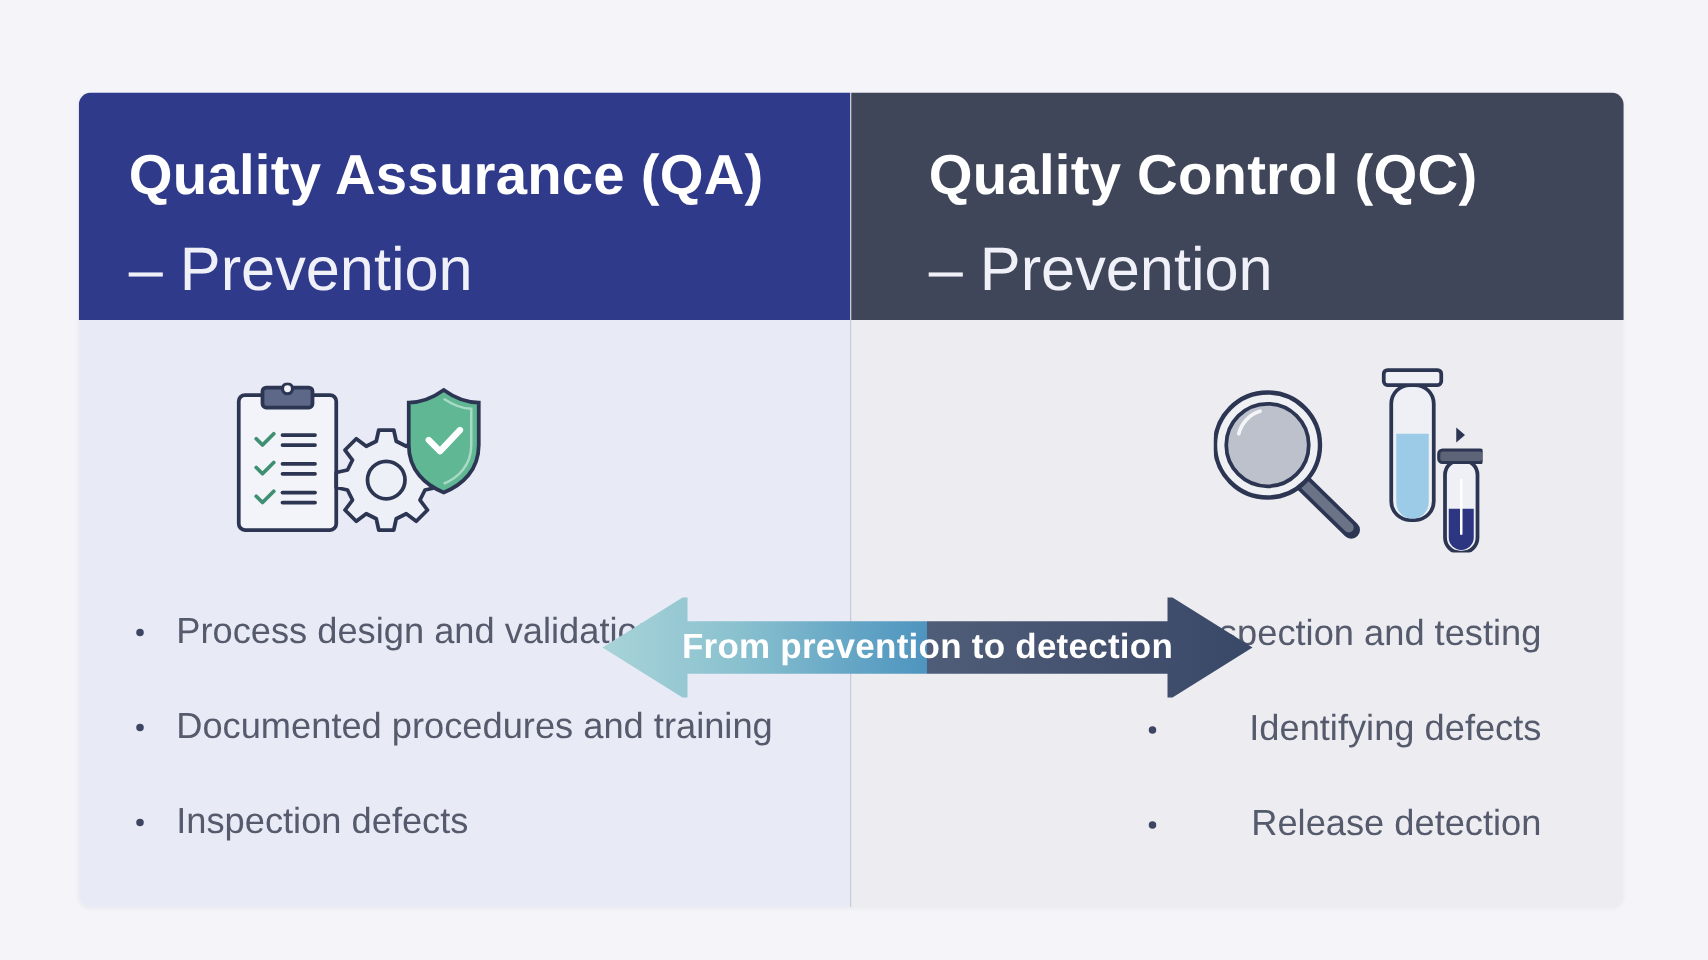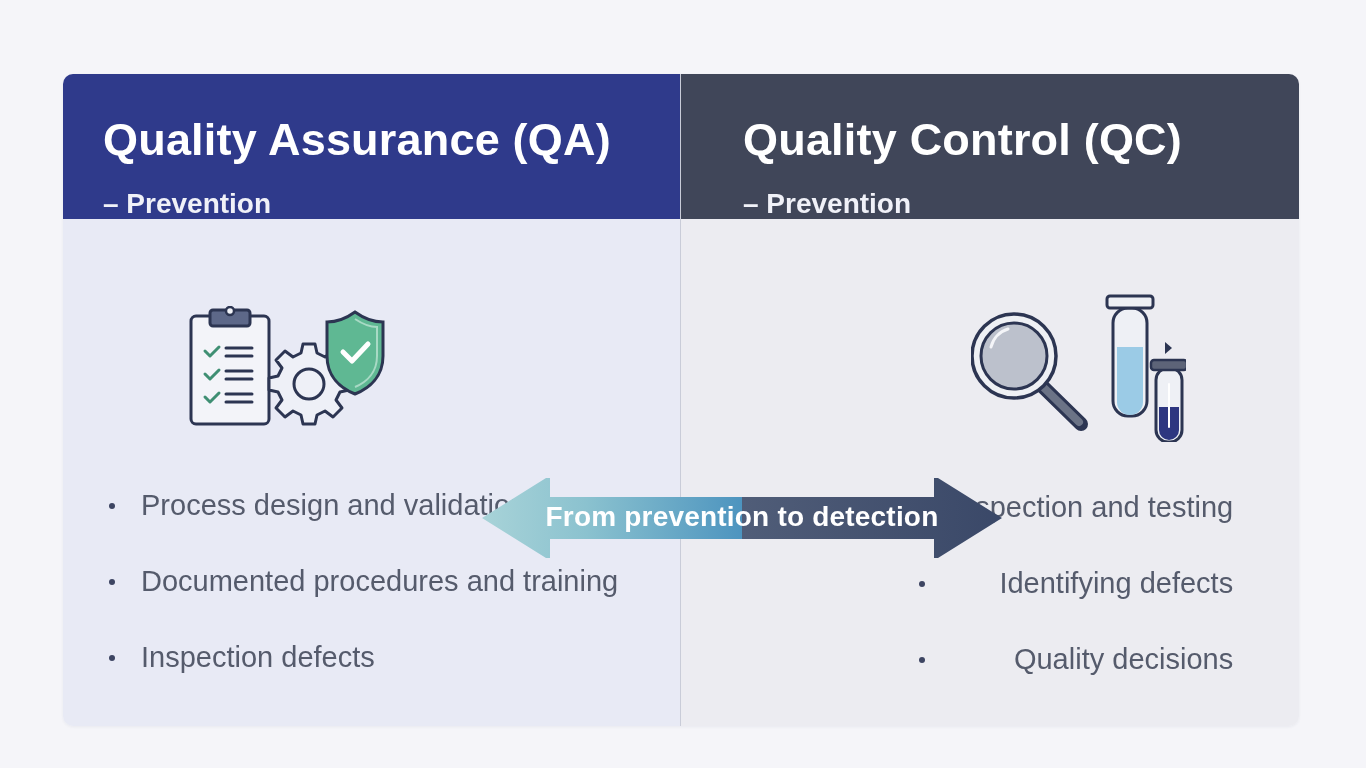--- a/index.html
+++ b/index.html
@@ -18,39 +18,39 @@
     box-shadow: 0 1px 3px rgba(40,45,80,0.06);
   }
   .col {
     position: absolute;
     top: 0; height: 652px;
   }
   .col-qa { left: 0; width: 617px; background: #e8eaf5; }
   .col-qc { left: 617px; width: 619px; background: #ececf1; border-left: 1px solid #c9ccd8; text-align: right; }
   .header {
     position: absolute; top: 0; left: 0; right: 0;
-    height: 145px;
+    height: 182px;
   }
   .col-qa .header { background: #2f3a8b; }
   .col-qc .header { background: #404659; }
   .title {
     position: absolute;
     top: 40px;
     color: #ffffff;
     font-size: 45px;
     font-weight: bold;
     letter-spacing: 0.2px;
     white-space: nowrap;
   }
   .subtitle {
     position: absolute;
     top: 114px;
     color: #f0f1f8;
-    font-size: 28px;
-    font-weight: bold;
+    font-size: 49px;
+    font-weight: normal;
     white-space: nowrap;
   }
   .col-qa .title, .col-qa .subtitle { left: 40px; }
   .col-qc .title, .col-qc .subtitle { left: 62px; }
 
   .icon-wrap { position: absolute; }
   .col-qa .icon-wrap { left: 125px; top: 232px; width: 200px; height: 125px; }
   .col-qc .icon-wrap { left: 290px; top: 218px; width: 215px; height: 150px; }
 
   .bullets { position: absolute; list-style: none; }
@@ -164,21 +164,21 @@
         <path d="M188 115 L208 115 L208 138 A10 10 0 0 1 188 138 Z" fill="#2d3680"></path>
         <line x1="198" y1="92" x2="198" y2="135" stroke="#ffffff" stroke-width="2" stroke-linecap="round"></line>
         <rect x="180" y="68" width="36" height="10" rx="3" fill="#5d6478" stroke="#2c3552" stroke-width="2.5"></rect>
         <path d="M194 50 L201 56 L194 62 Z" fill="#2c3552"></path>
       </svg>
     </div>
 
     <ul class="bullets">
       <li>Inspection and testing</li>
       <li>Identifying defects</li>
-      <li>Quality decisions</li>
+      <li>Release detection</li>
     </ul>
   </div>
 
   <div class="arrow">
     <svg width="524" height="86" viewBox="0 0 524 86">
       <defs>
         <linearGradient id="arrowGrad" x1="0" y1="0" x2="1" y2="0">
           <stop offset="0" stop-color="#a8d3d8"></stop>
           <stop offset="0.2" stop-color="#8bc2cf"></stop>
           <stop offset="0.5" stop-color="#4d94bf"></stop>

